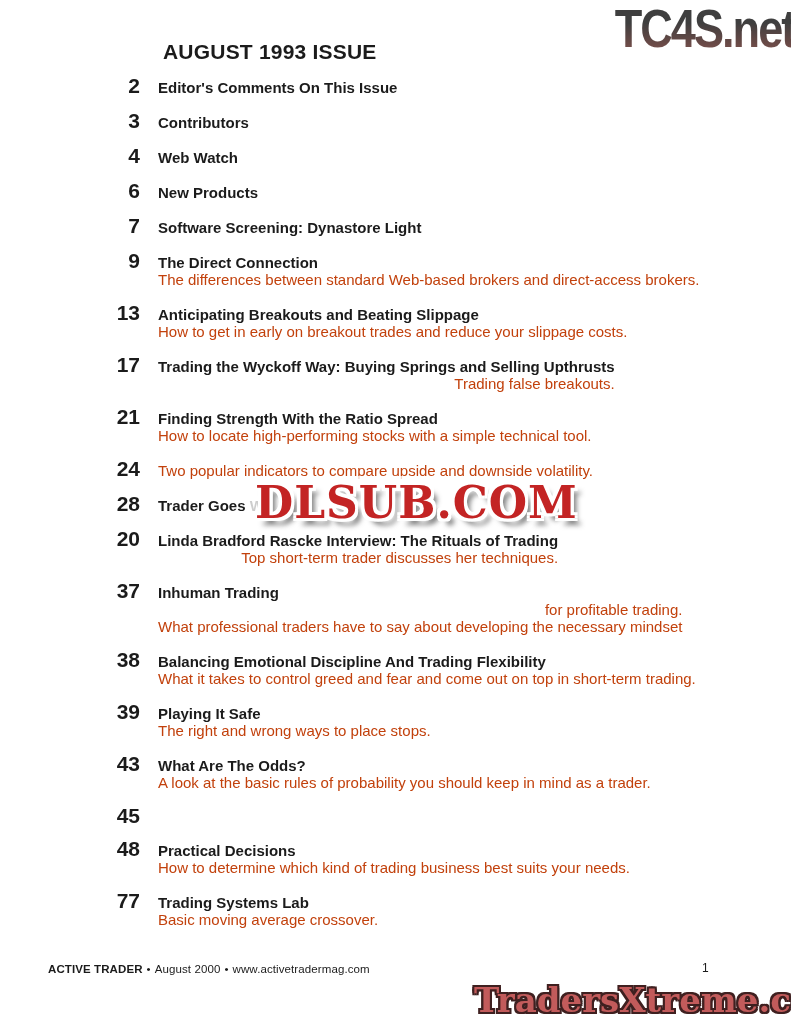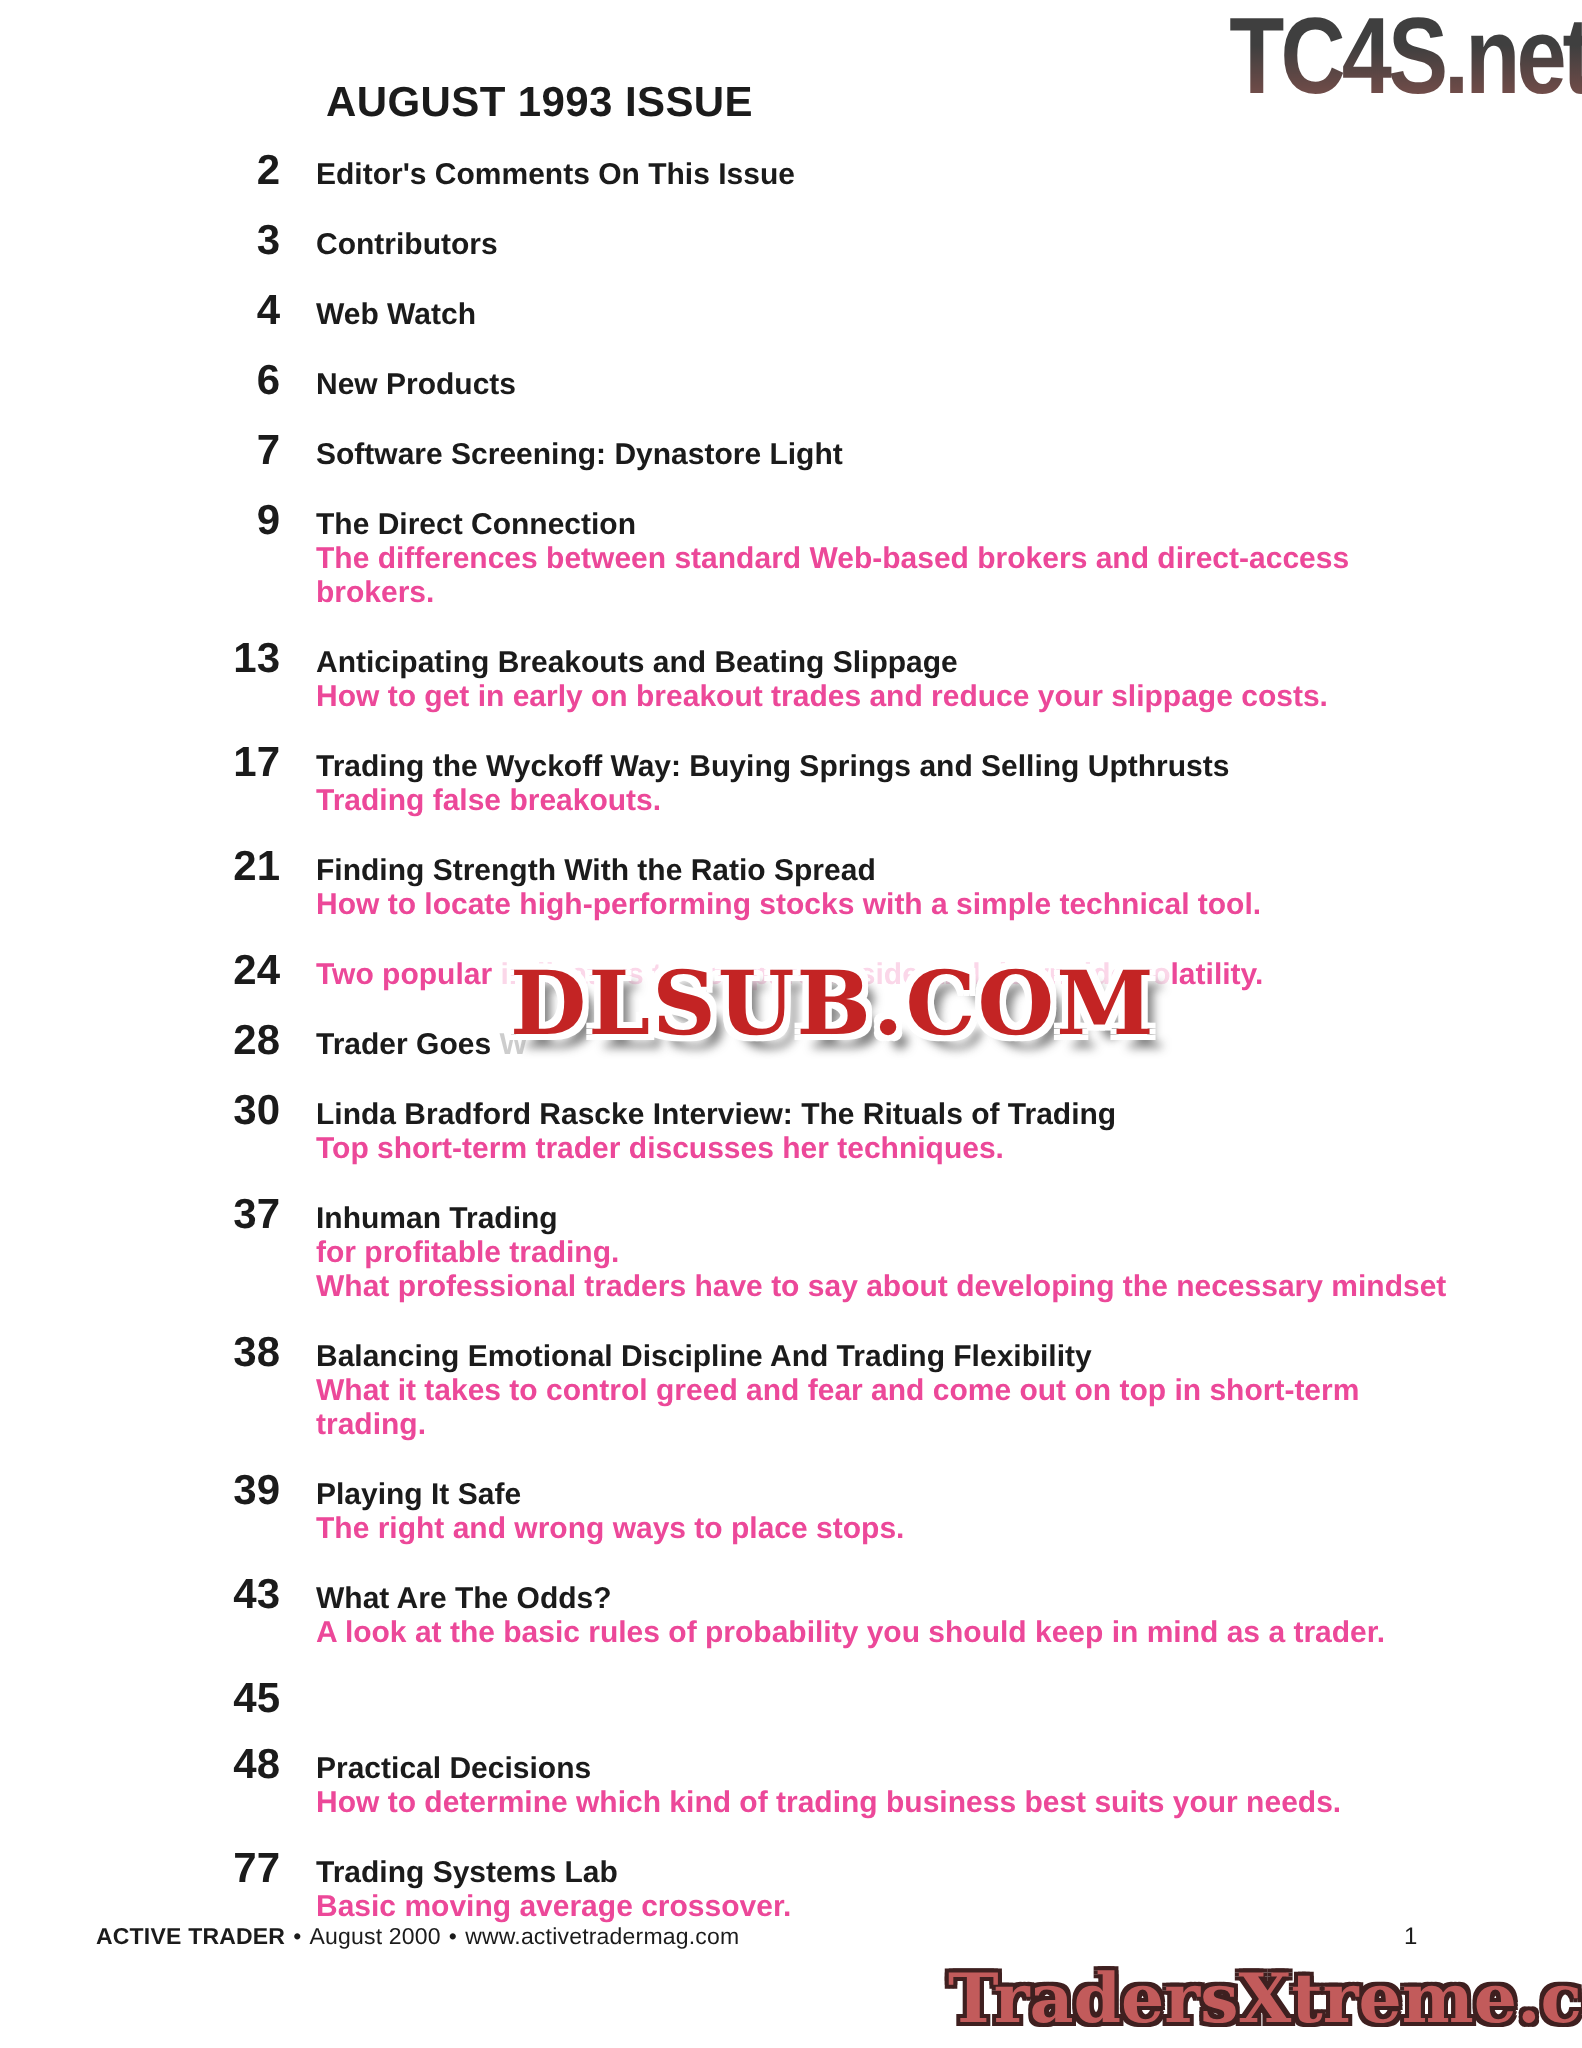--- a/index.html
+++ b/index.html
@@ -93,21 +93,21 @@
     font-weight:bold;
     line-height:17px;
   }
   .txt {
     margin-left:18px;
     font-size:15px;
     line-height:17px;
     max-width:575px;
   }
   .title { font-weight:bold; }
-  .sub   { font-weight:bold; color:#ec4899; }
+  .sub   { font-weight:normal; color:#c2410c;text-align:right; }
 
   
   .footer {
     position:absolute;
     left:48px; top:963px;
     font-size:11.5px;
     letter-spacing:0.1px;
   }
   .footer .mag { font-weight:bold; }
   .footer .bullet { padding:0 4px; }
@@ -202,21 +202,21 @@
     </div>
 
     <div class="toc-row">
       <div class="num">28</div>
       <div class="txt">
         <div class="title">Trader Goes W</div>
       </div>
     </div>
 
     <div class="toc-row">
-      <div class="num">30</div>
+      <div class="num">20</div>
       <div class="txt">
         <div class="title">Linda Bradford Rascke Interview: The Rituals of Trading</div>
       <div class="sub">Top short-term trader discusses her techniques.</div>
         </div>
     </div>
 
     <div class="toc-row">
       <div class="num">37</div>
       <div class="txt">
         <div class="title">Inhuman Trading</div>

